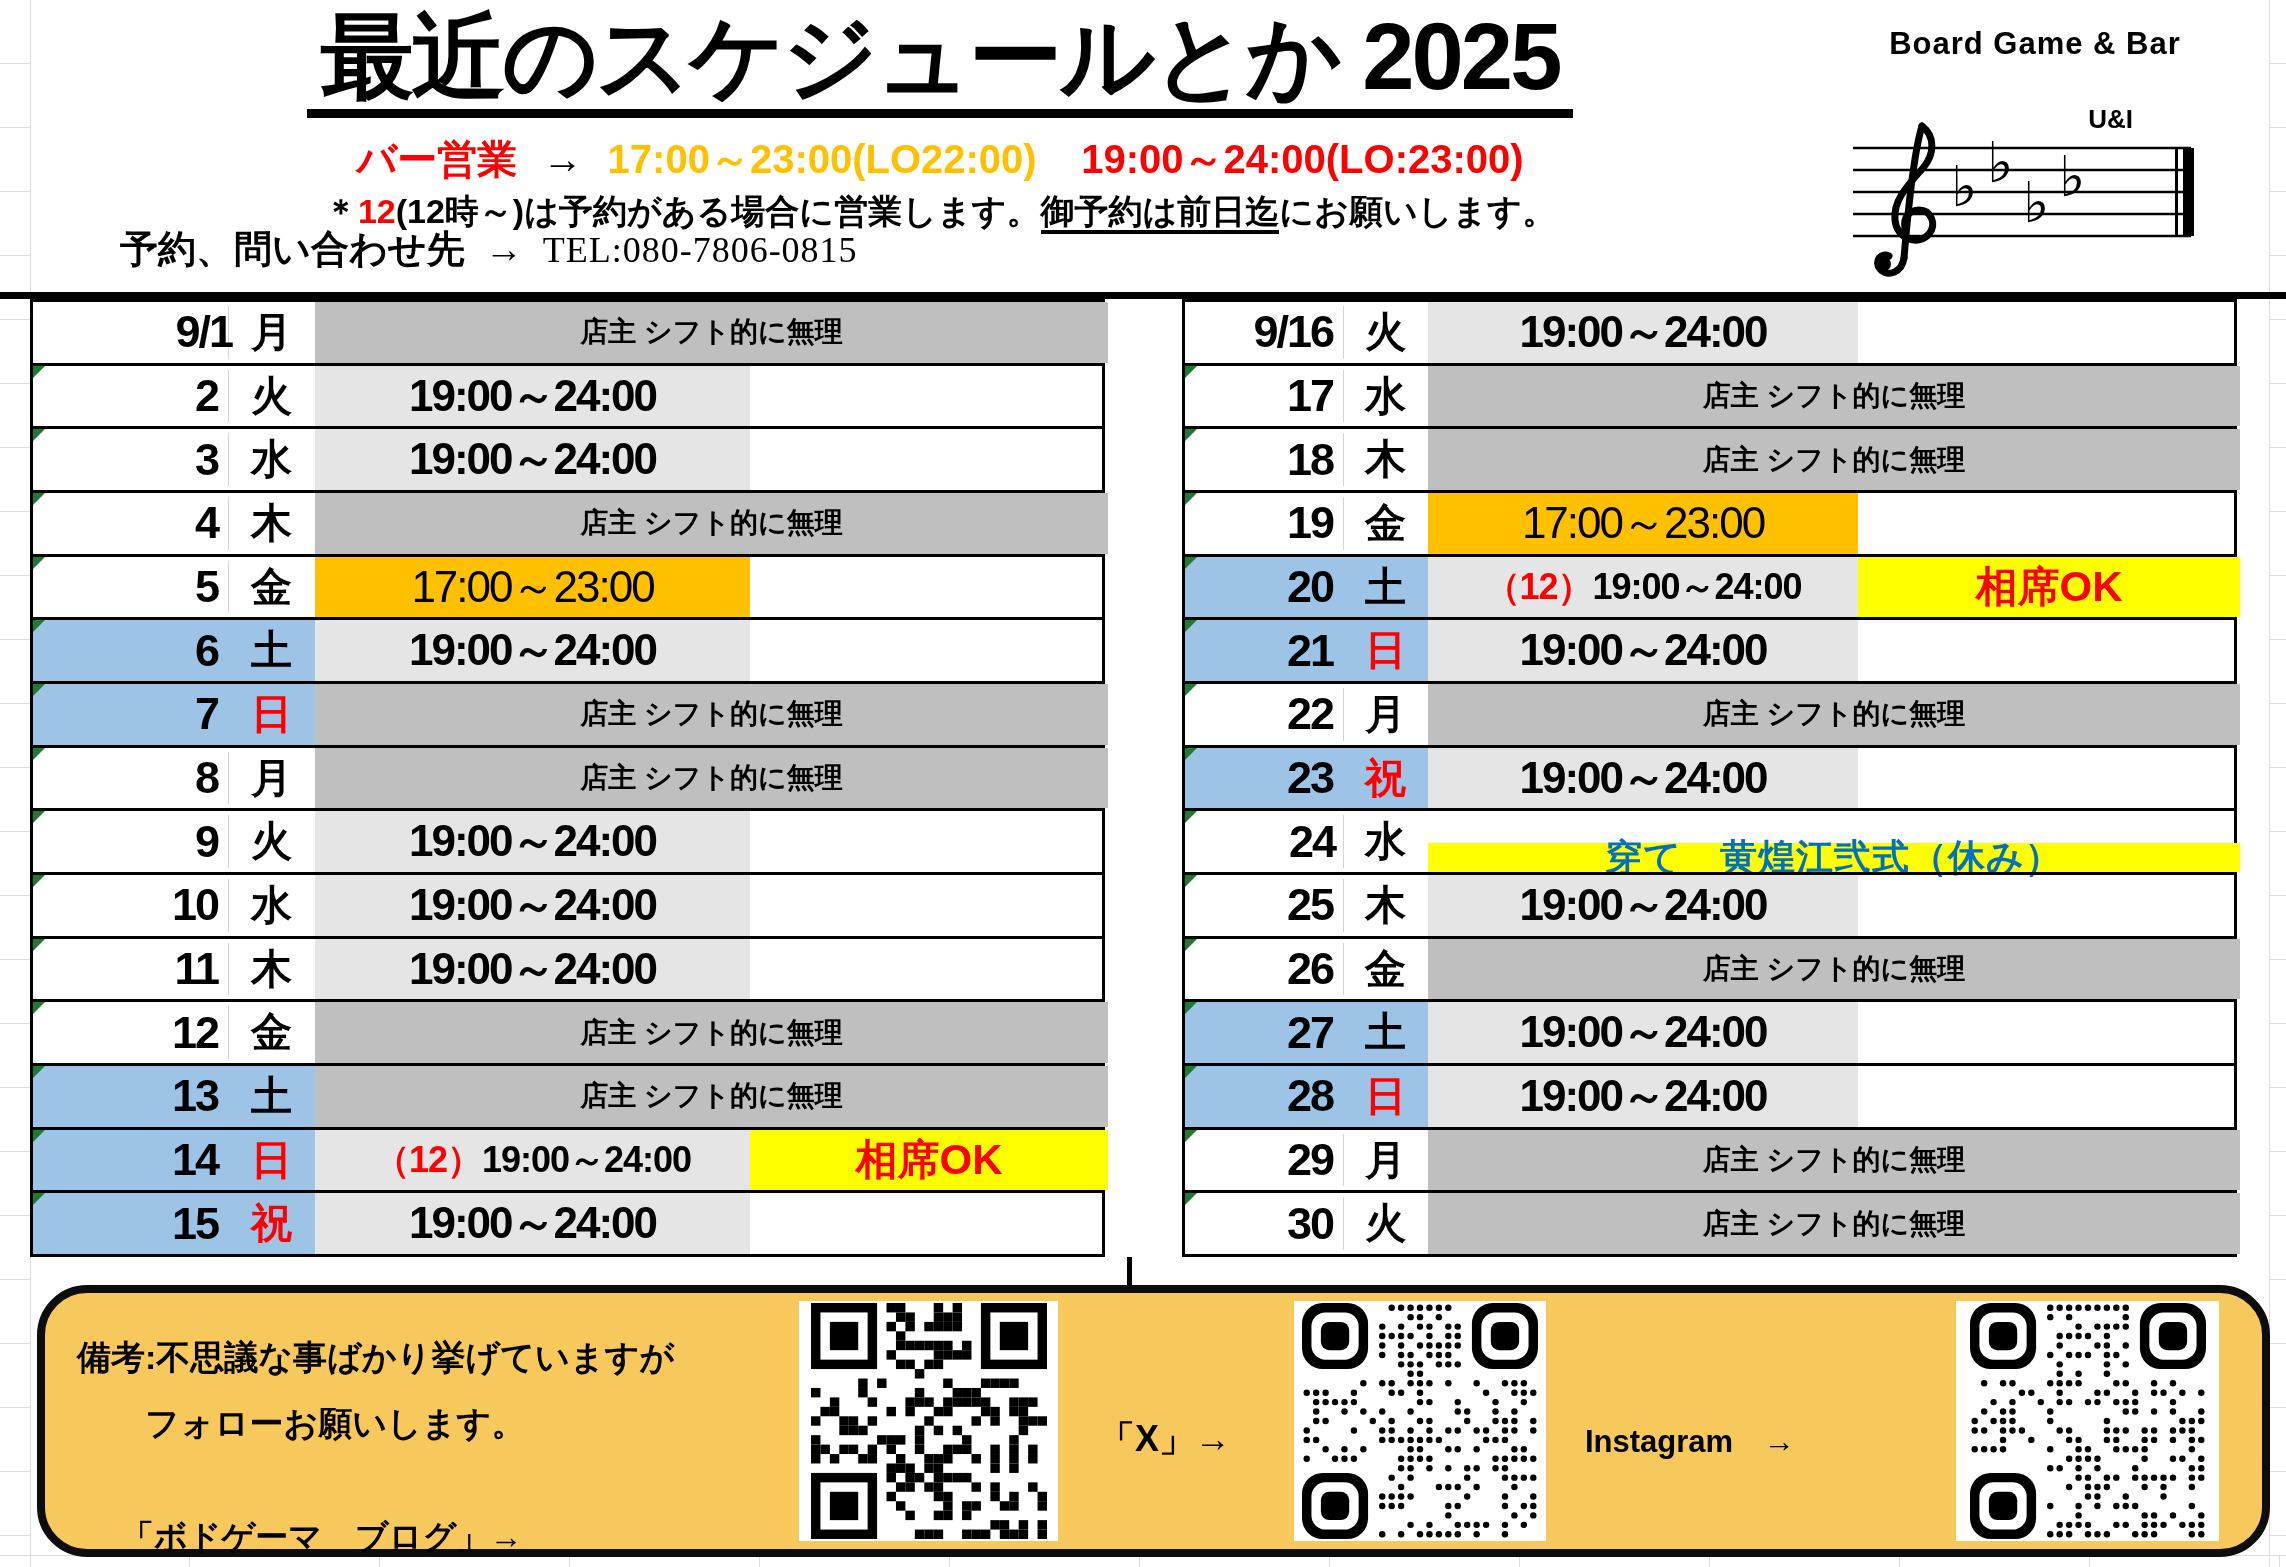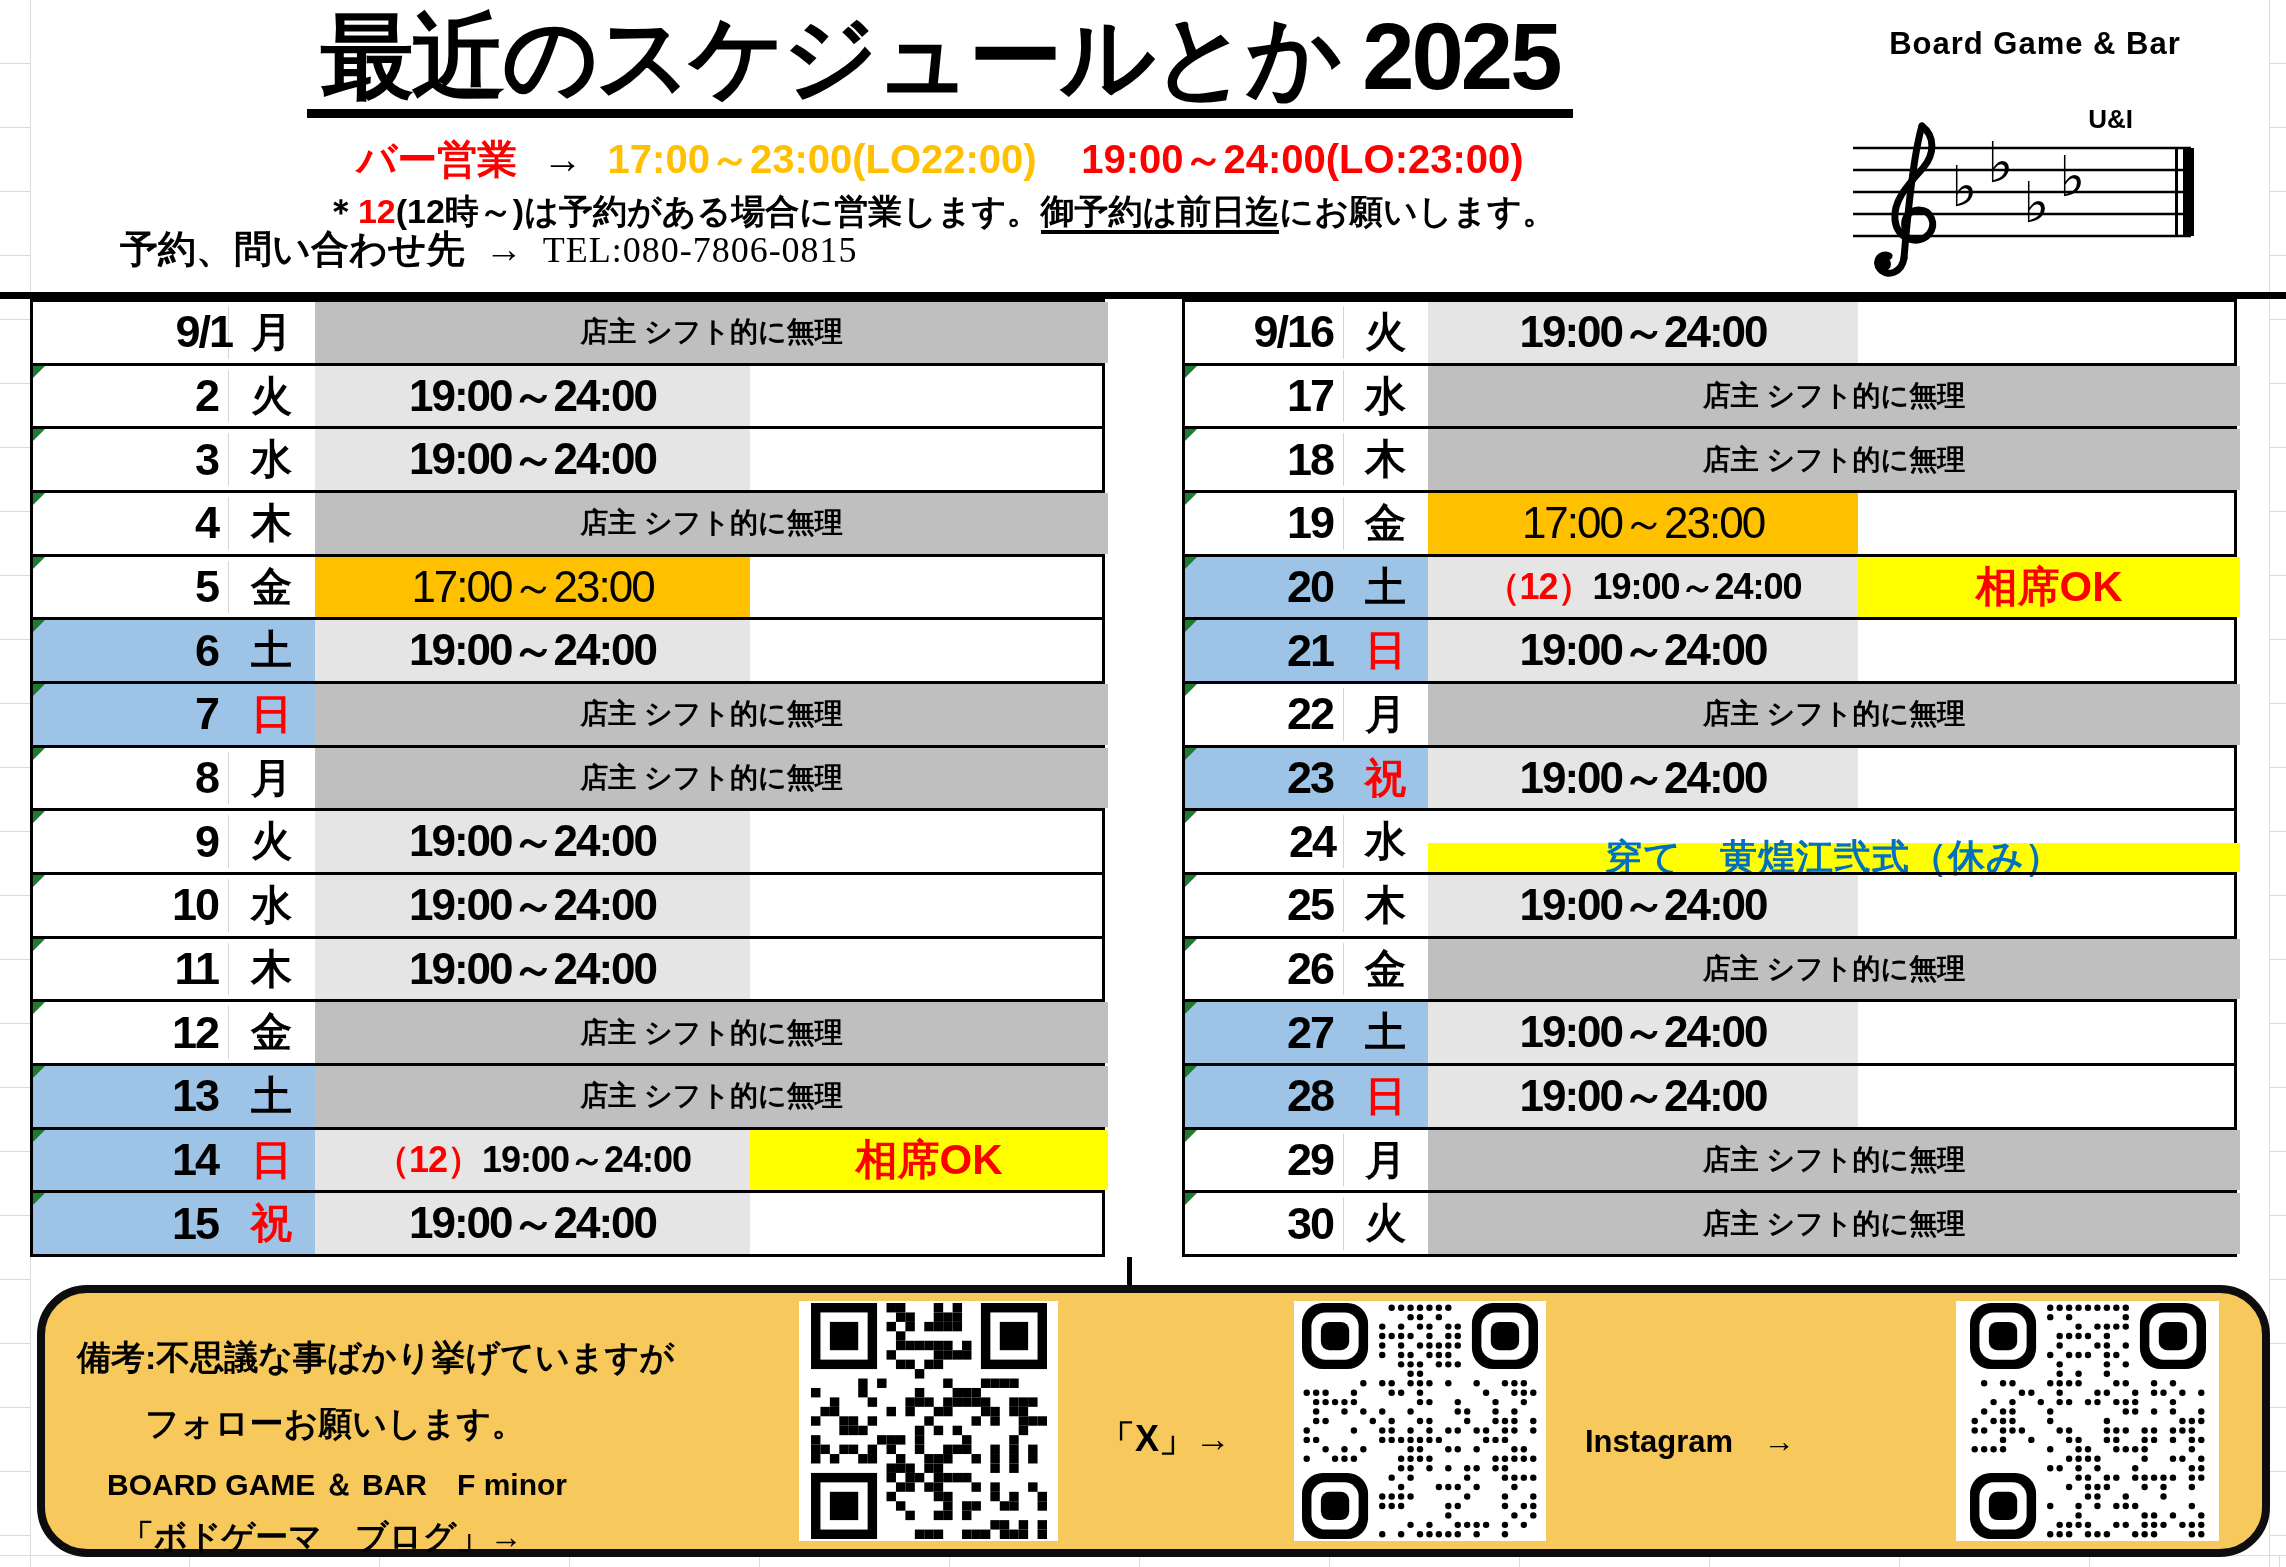--- a/index.html
+++ b/index.html
@@ -350,21 +350,20 @@
         <div class="cell date" style="left: 0px; width: 158px;">30</div>
         <div class="cell day" style="left: 158px; width: 85px;">火</div>
         <div class="cell sched gray" style="left: 243px; width: 812px;">店主 シフト的に無理</div>
       </div>
     </div>
   <div class="tick"></div>
 
   <div class="footer">
     <div class="f-line f1">備考:不思議な事ばかり挙げていますが</div>
     <div class="f-line f2">フォローお願いします。</div>
-    <div class="f-line f3">BOARD GAME ＆ BAR　F minor</div>
     <div class="f-line f4">「ボドゲーマ　ブログ」→</div>
 
     <div class="qr-strip qr1">
       <svg viewBox="0 0 250 250">
           <rect x="80" y="0" width="10" height="10" fill="#000"></rect>
           <rect x="90" y="0" width="10" height="10" fill="#000"></rect>
           <rect x="130" y="0" width="10" height="10" fill="#000"></rect>
           <rect x="150" y="0" width="10" height="10" fill="#000"></rect>
           <rect x="90" y="10" width="10" height="10" fill="#000"></rect>
           <rect x="100" y="10" width="10" height="10" fill="#000"></rect>

